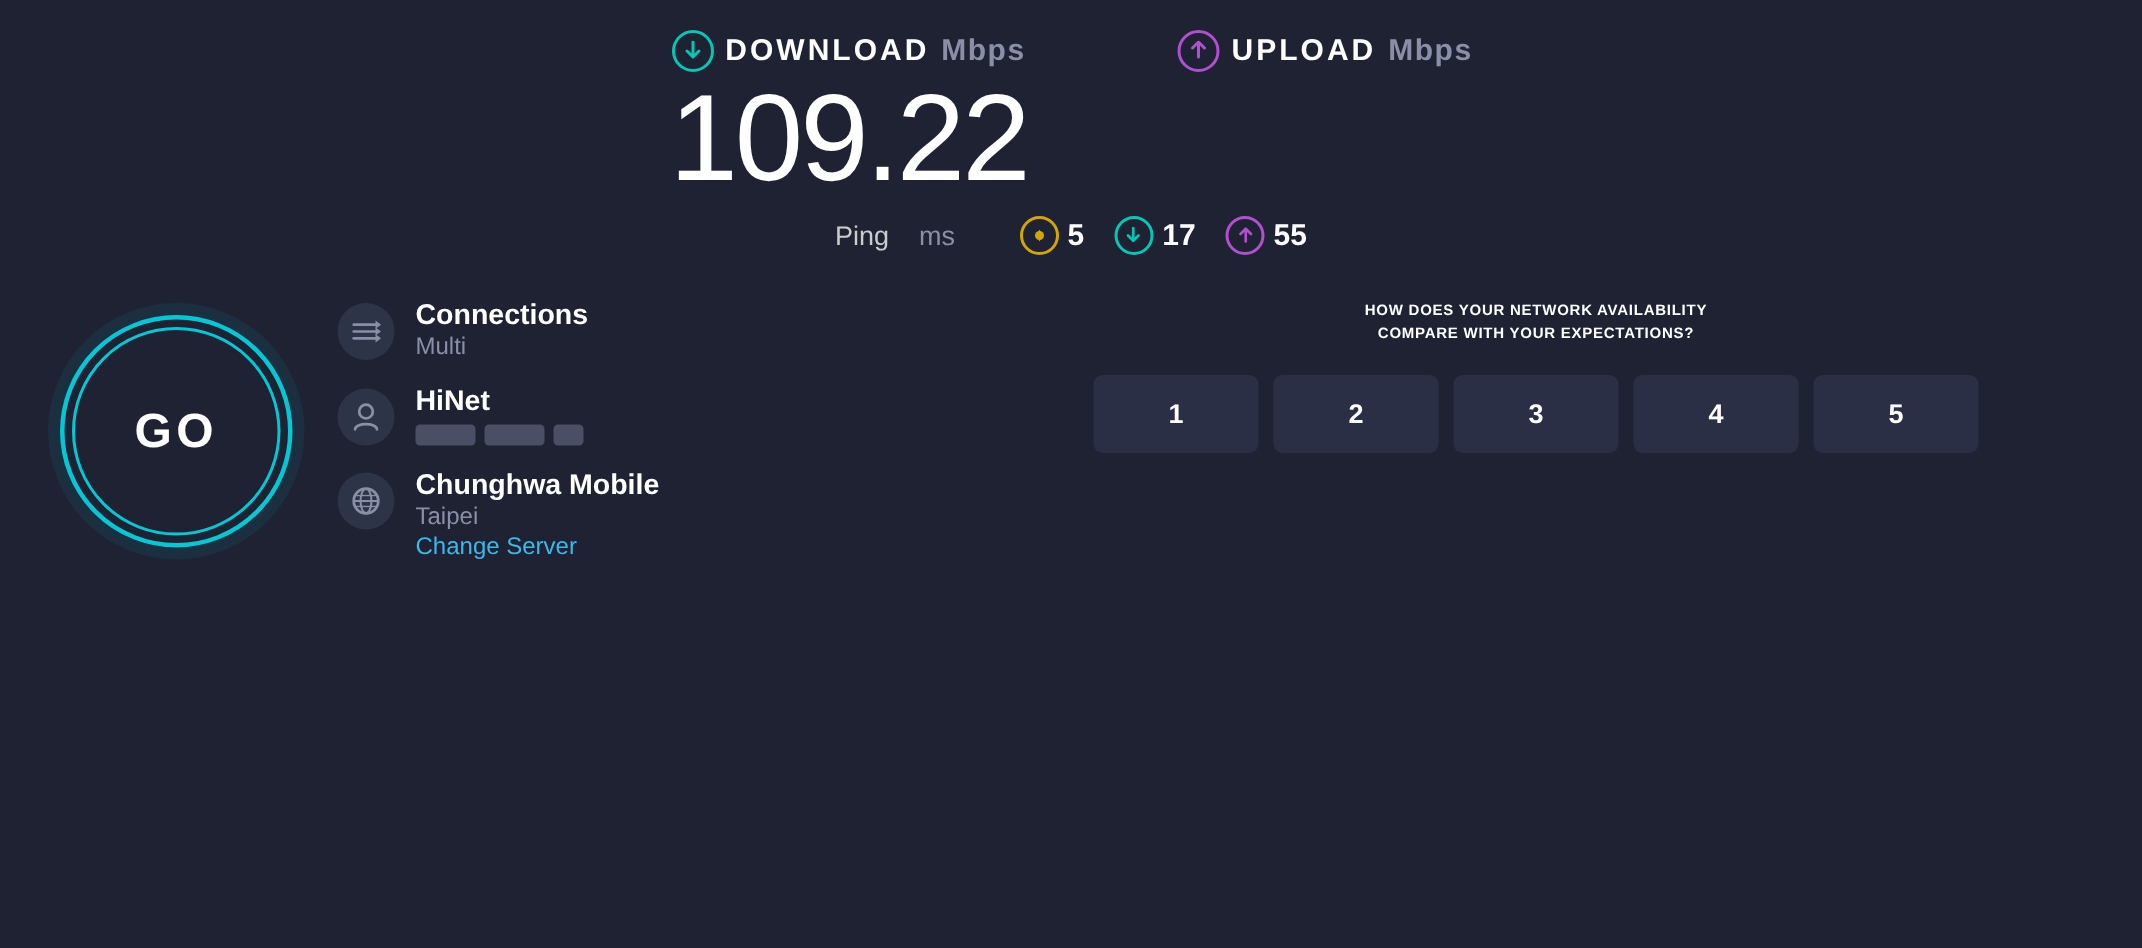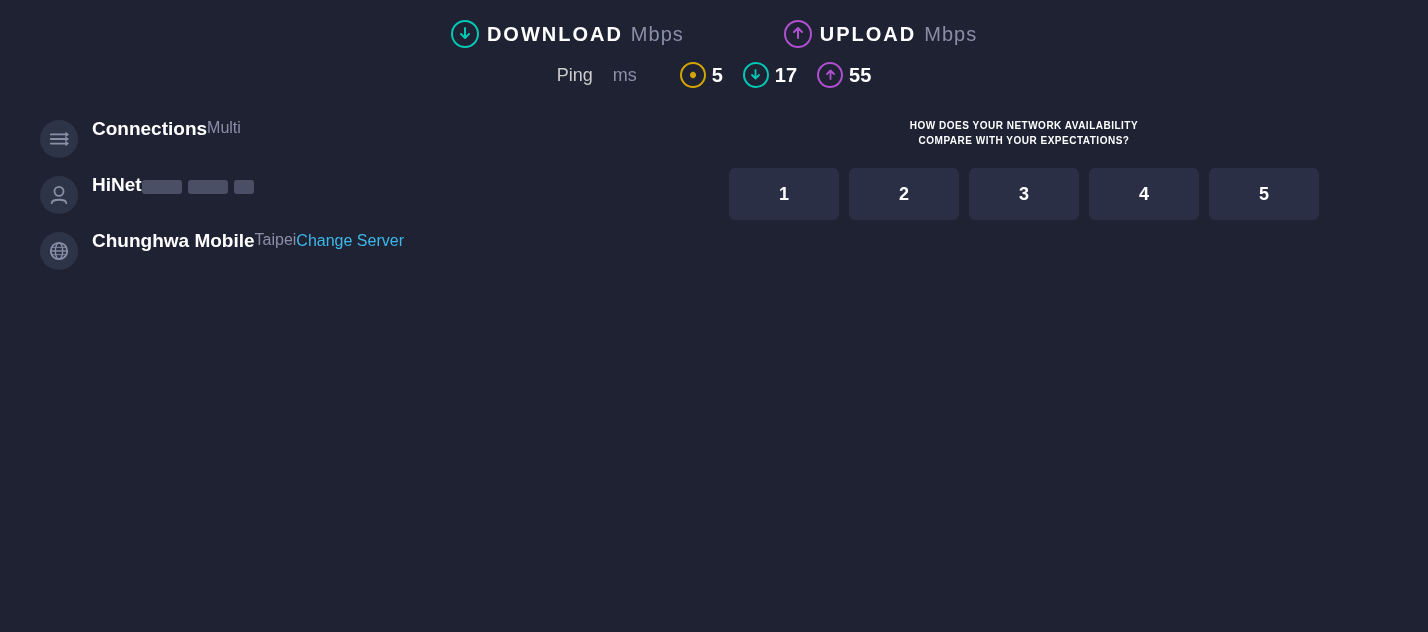--- a/index.html
+++ b/index.html
@@ -48,21 +48,21 @@
     .speed-label-text {
       font-size: 20px;
       font-weight: 700;
       letter-spacing: 2px;
       color: #fff;
       text-align: center;
     }
 
     .speed-label-unit {
       font-size: 20px;
-      font-weight: 400;
+      font-weight: 700;
       color: #8a8fa8;
       letter-spacing: 1px;
     }
 
     .speed-value {
       font-size: 82px;
       font-weight: 300;
       color: #fff;
       line-height: 1;
       letter-spacing: -2px;
@@ -231,21 +231,21 @@
       margin-top: 2px;
     }
 
     .info-icon svg {
       width: 20px;
       height: 20px;
     }
 
     .info-text {
       display: flex;
-      flex-direction: row;
+      flex-direction: column;
     }
 
     .info-title {
       font-size: 19px;
       font-weight: 700;
       color: #fff;
     }
 
     .info-subtitle {
       font-size: 16px;
@@ -344,20 +344,21 @@
     <div class="speed-block">
       <div class="speed-label">
         <div class="icon-download">
           <svg width="12" height="14" viewBox="0 0 12 14" fill="none">
             <path d="M6 1 L6 10 M2 7 L6 11 L10 7" stroke="#00c8b4" stroke-width="2" stroke-linecap="round" stroke-linejoin="round"></path>
           </svg>
         </div>
         <span class="speed-label-text">DOWNLOAD</span>
         <span class="speed-label-unit">Mbps</span>
       </div>
+      <span class="speed-value">109.22</span>
     </div>
 
     <div class="speed-block">
       <div class="speed-label">
         <div class="icon-upload">
           <svg width="12" height="14" viewBox="0 0 12 14" fill="none">
             <path d="M6 11 L6 2 M2 5 L6 1 L10 5" stroke="#b04fcf" stroke-width="2" stroke-linecap="round" stroke-linejoin="round"></path>
           </svg>
         </div>
         <span class="speed-label-text">UPLOAD</span>
@@ -397,20 +398,23 @@
         </svg>
       </div>
       <span>55</span>
     </div>
   </div>
 
   <div class="bottom-row">
 
     <div class="left-section">
 
+      <div class="go-button">
+        <span class="go-button-text">GO</span>
+      </div>
 
       <div class="server-info">
 
         <div class="info-row">
           <div class="info-icon">
             <svg width="22" height="18" viewBox="0 0 22 18" fill="none">
               <line x1="2" y1="4" x2="20" y2="4" stroke="#8a8fa8" stroke-width="2" stroke-linecap="round"></line>
               <polygon points="18,1 22,4 18,7" fill="#8a8fa8"></polygon>
               <line x1="2" y1="9" x2="20" y2="9" stroke="#8a8fa8" stroke-width="2" stroke-linecap="round"></line>
               <polygon points="18,6 22,9 18,12" fill="#8a8fa8"></polygon>

